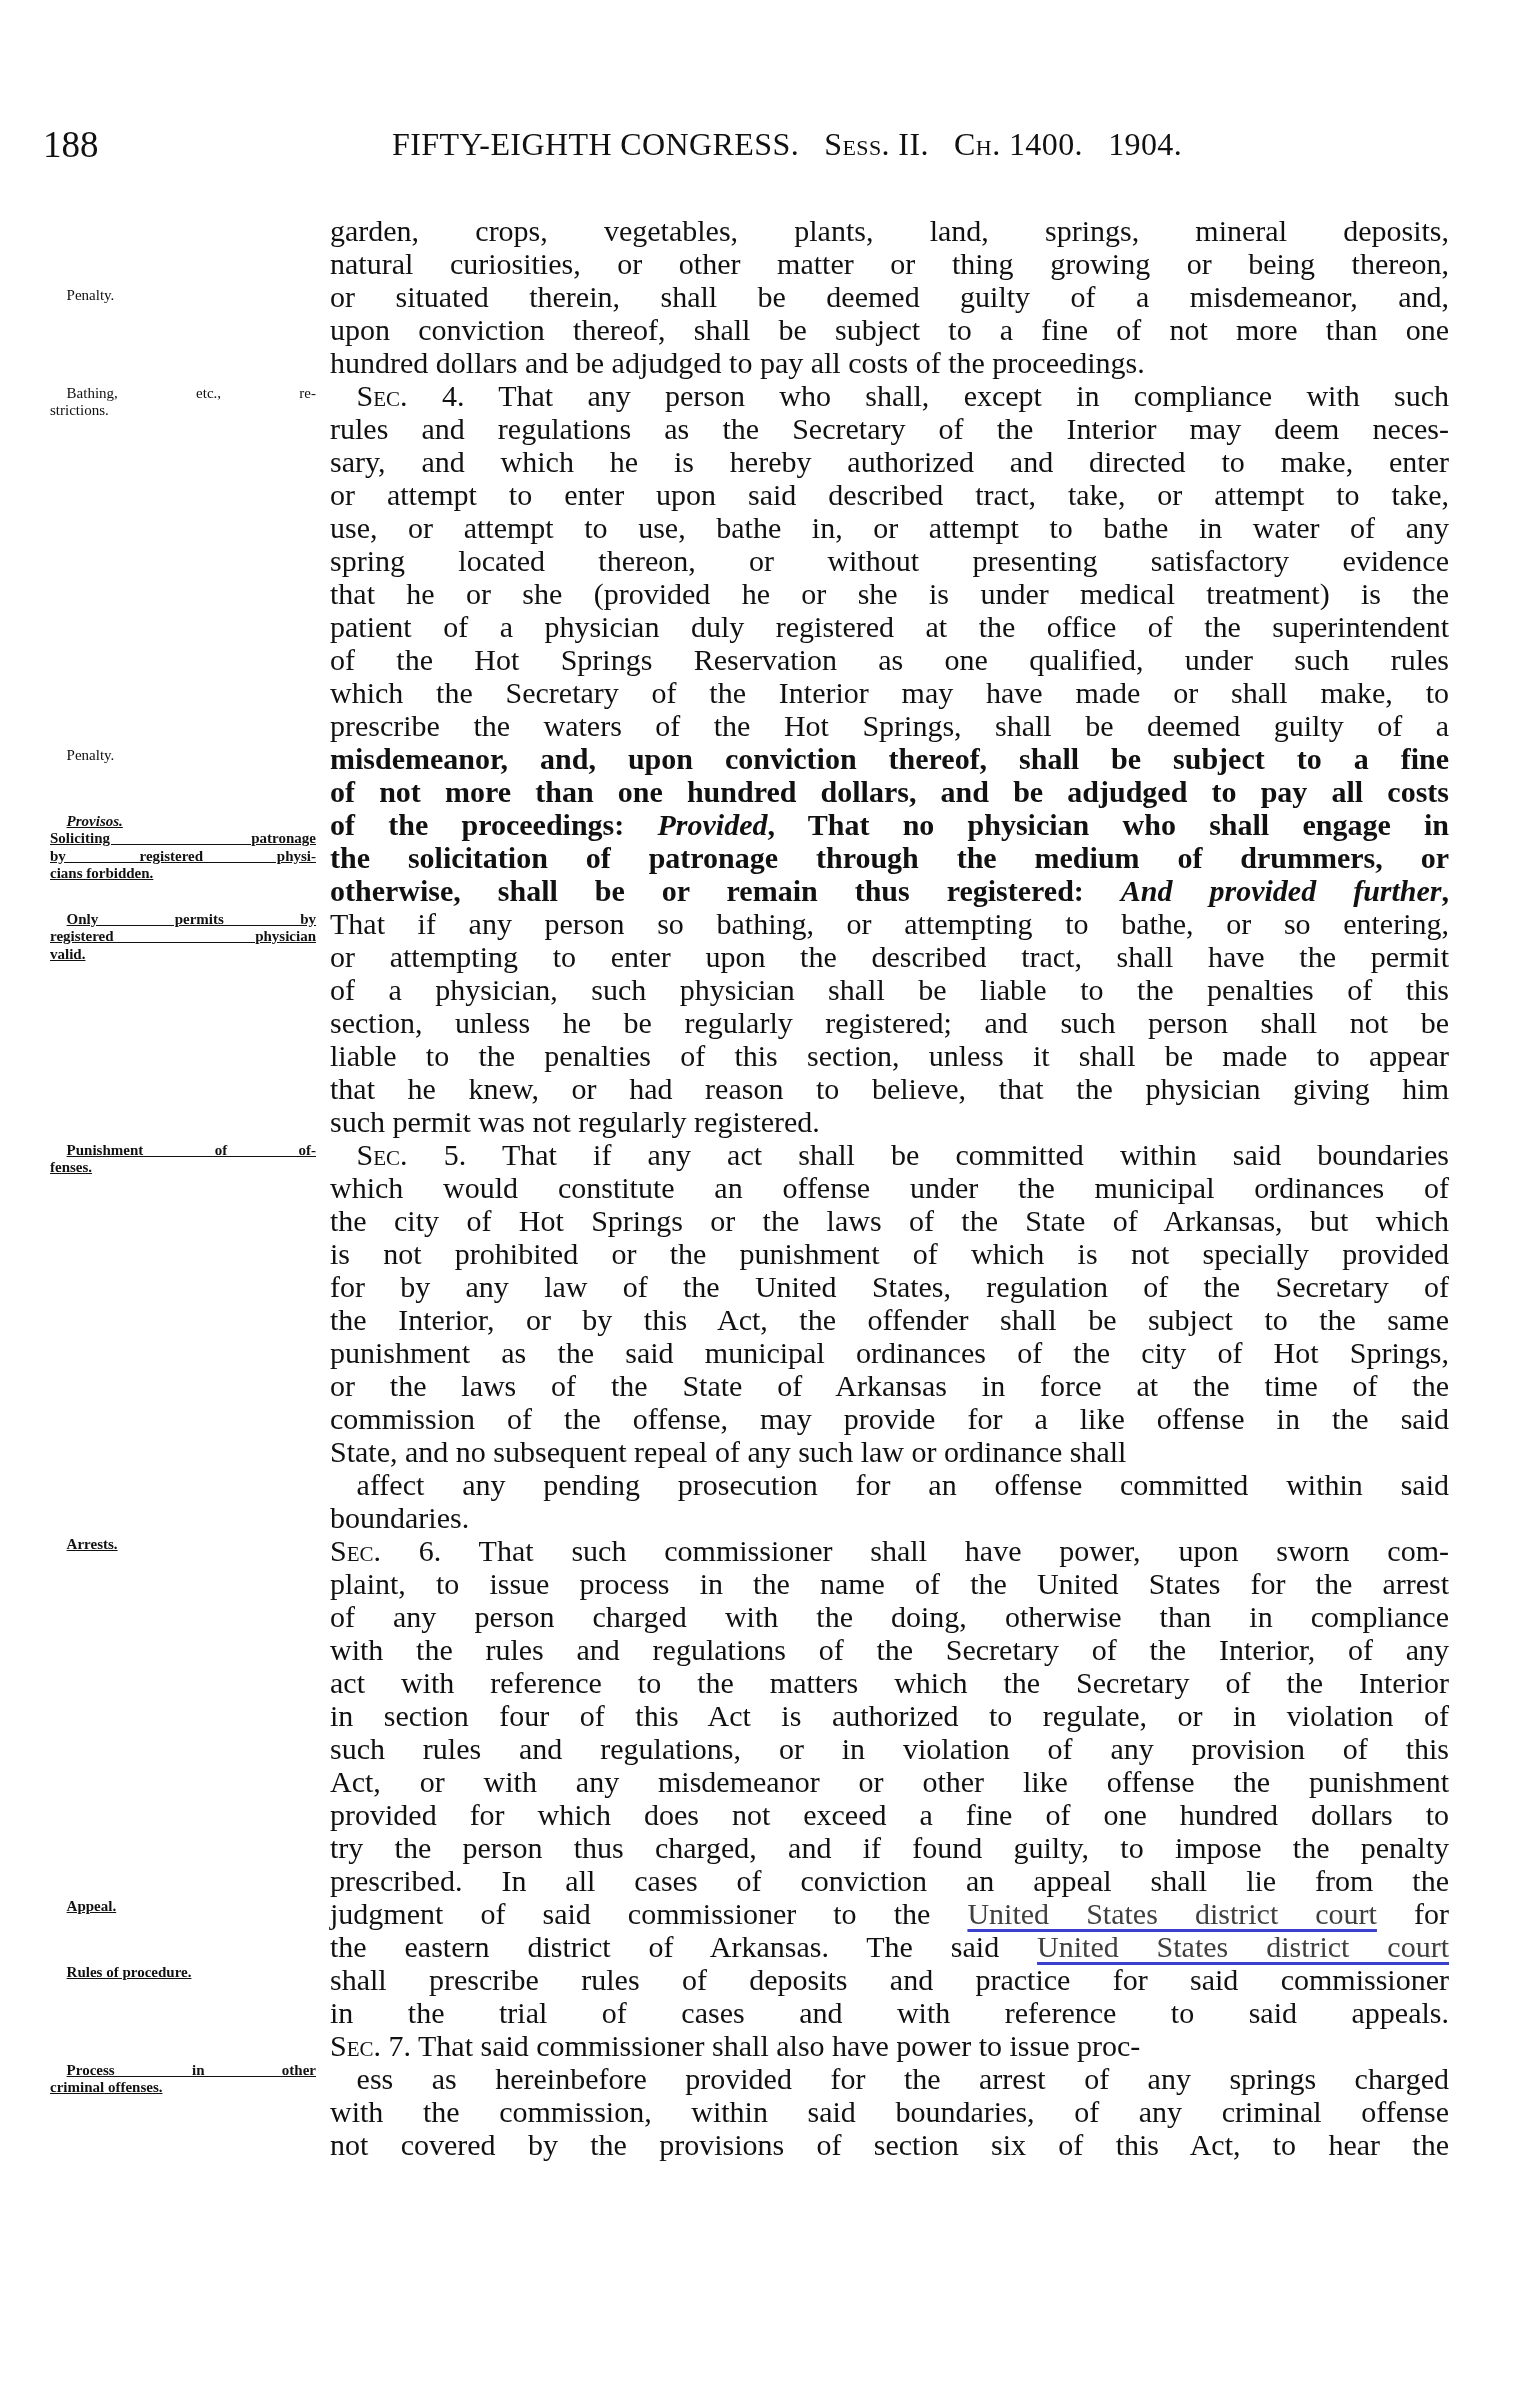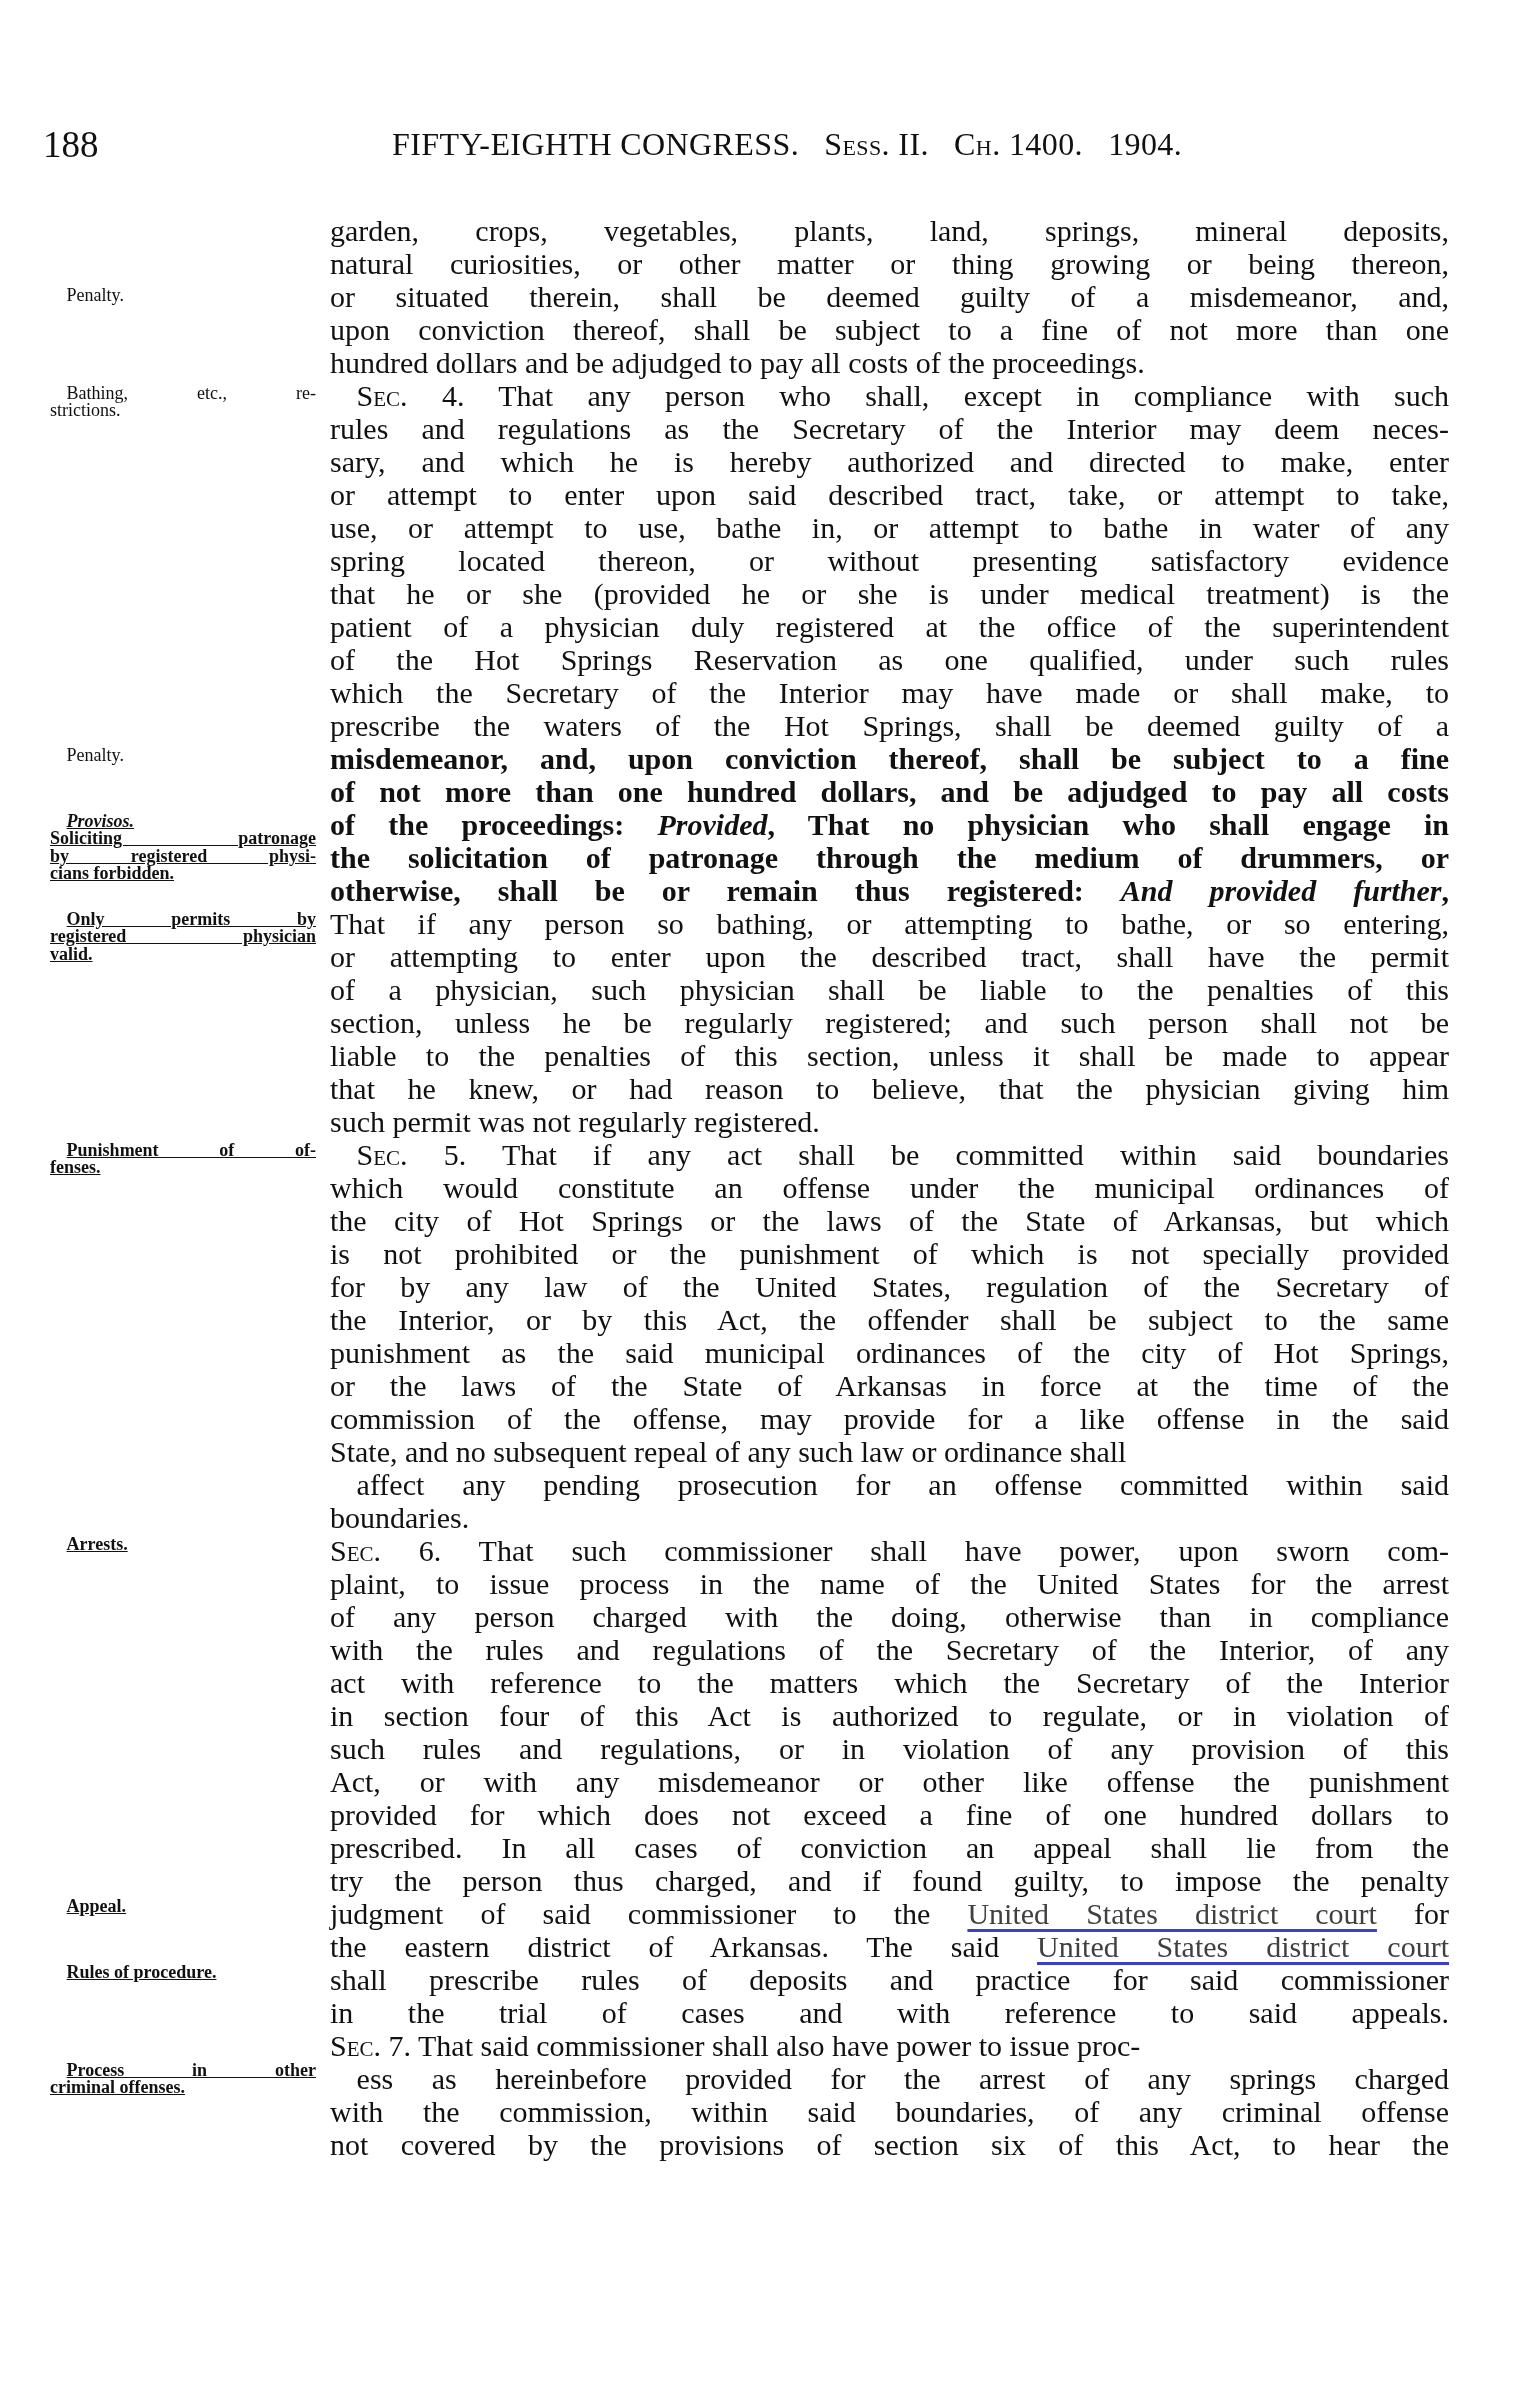--- a/index.html
+++ b/index.html
@@ -9,21 +9,21 @@
   .page-num{position:absolute;left:43px;top:0;font-size:37px;}
   .running-head{position:absolute;left:392px;top:3.3px;font-size:32px;letter-spacing:0.4px;white-space:nowrap;}
   .sc{font-variant:small-caps;margin-top:46px;}
   .body{position:absolute;left:330px;top:214px;width:1119px;}
   .line{height:33px;line-height:33px;font-size:30px;white-space:nowrap;text-align:justify;
         text-align-last:justify;overflow:visible;}
   .line.last{text-align-last:left;}
   .line.indent{padding-left:26.6px;}
   .bold{font-weight:bold;}
   .link{color:#404040;text-decoration:underline;text-decoration-color:#3b3fcc;text-decoration-thickness:2.5px;text-underline-offset:5px;}
-  .margin{position:absolute;left:50px;width:266px;font-size:18px;line-height:17.4px;}
+  .margin{position:absolute;left:50px;width:266px;font-size:15px;line-height:17.4px;}
   .margin .mline{text-align:justify;text-align-last:justify;white-space:nowrap;}
   .margin .mline.last{text-align-last:left;}
   .margin .mline.ind{padding-left:16.6px;}
   .margin.bold{font-weight:bold;text-decoration:underline;}
   i{font-style:italic;}
 </style>
 </head>
 <body>
 
 <div class="header">
@@ -79,22 +79,22 @@
     <div class="line">boundaries.</div>
     <div class="line"><span class="sc">Sec. </span>6. That such commissioner shall have power, upon sworn com-</div>
     <div class="line">plaint, to issue process in the name of the United States for the arrest</div>
     <div class="line">of any person charged with the doing, otherwise than in compliance</div>
     <div class="line">with the rules and regulations of the Secretary of the Interior, of any</div>
     <div class="line">act with reference to the matters which the Secretary of the Interior</div>
     <div class="line">in section four of this Act is authorized to regulate, or in violation of</div>
     <div class="line">such rules and regulations, or in violation of any provision of this</div>
     <div class="line">Act, or with any misdemeanor or other like offense the punishment</div>
     <div class="line">provided for which does not exceed a fine of one hundred dollars to</div>
+    <div class="line">try the person thus charged, and if found guilty, to impose the penalty</div>
     <div class="line">prescribed.  In all cases of conviction an appeal shall lie from the</div>
-    <div class="line">try the person thus charged, and if found guilty, to impose the penalty</div>
     <div class="line">judgment of said commissioner to the <span class="link">United States district court</span> for</div>
     <div class="line">the eastern district of Arkansas.  The said <span class="link">United States district court</span></div>
     <div class="line">shall prescribe rules of deposits and practice for said commissioner</div>
     <div class="line">in the trial of cases and with reference to said appeals.</div>
     <div class="line last"><span class="sc">Sec. </span>7. That said commissioner shall also have power to issue proc-</div>
     <div class="line indent">ess as hereinbefore provided for the arrest of any springs charged</div>
     <div class="line">with the commission, within said boundaries, of any criminal offense</div>
     <div class="line">not covered by the provisions of section six of this Act, to hear the</div>
   </div>
 <div id="margins">

